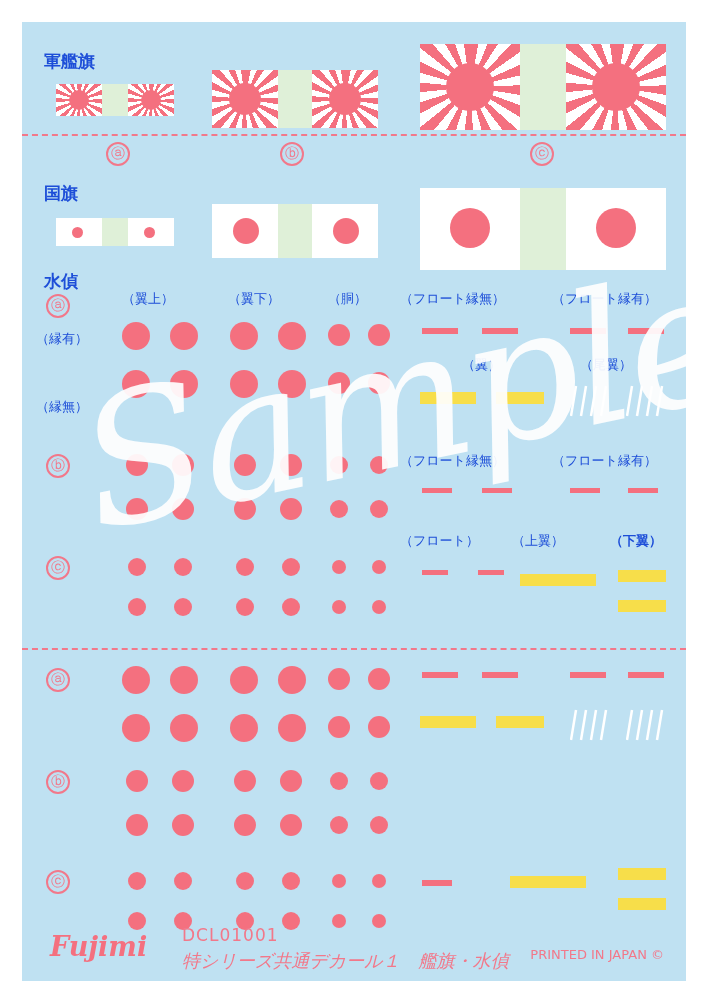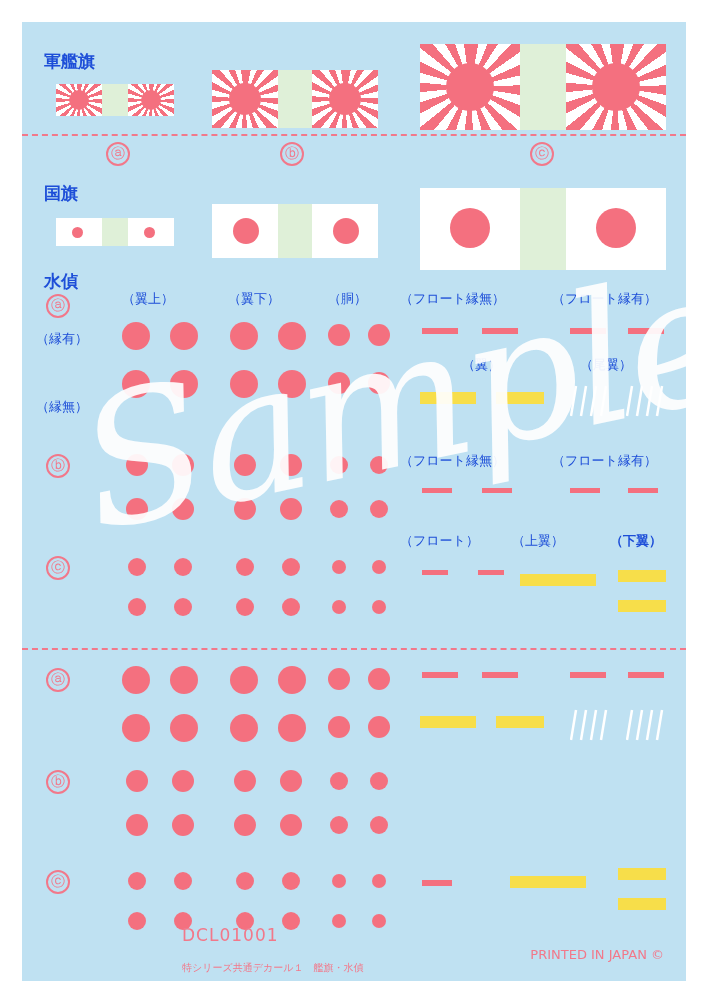--- a/index.html
+++ b/index.html
@@ -80,23 +80,24 @@
     font-size:27px;
     color:#f4707f;
     font-weight:bold;
   }
   #code{
     position:absolute;left:160px;top:4px;
     color:#f2788a;font-size:17px;letter-spacing:1px;
     font-family:"DejaVu Sans", sans-serif;
   }
   #desc{
-    position:absolute;left:160px;top:40px;
-    color:#f2788a;font-size:10px;
-    font-family:"DejaVu Sans", sans-serif;
+    position:absolute;left:160px;top:28px;
+    color:#f2788a;font-size:18px;
+    font-family:"DejaVu Sans", sans-serif;
+    font-style:italic;
   }
   #printed{
     position:absolute;right:22px;top:26px;
     color:#f2788a;font-size:13px;
     font-family:"DejaVu Sans", sans-serif;
   }
 </style>
 </head>
 <body>
 
@@ -359,18 +360,19 @@
   <div class="dot" style="left:350px;top:892px;width:14px;height:14px;"></div>
 
   <div class="bar red" style="left:400px;top:858px;width:30px;height:6px;"></div>
   <div class="bar yellow" style="left:488px;top:854px;width:76px;height:12px;"></div>
   <div class="bar yellow" style="left:596px;top:846px;width:48px;height:12px;"></div>
   <div class="bar yellow" style="left:596px;top:876px;width:48px;height:12px;"></div>
 
   <div id="sample">Sample</div>
 
   <div id="footer">
+    <div id="brand">Fujimi</div>
     <div id="code">DCL01001</div>
     <div id="desc">特シリーズ共通デカール１　艦旗・水偵</div>
     <div id="printed">PRINTED IN JAPAN ©</div>
   </div>
 
 </div>
 
 </body></html>

